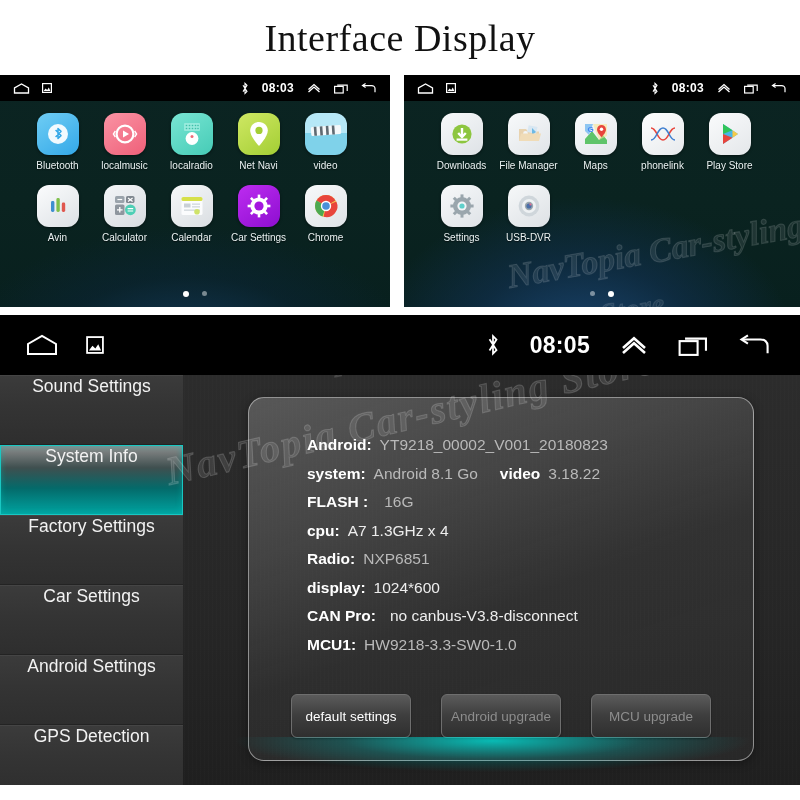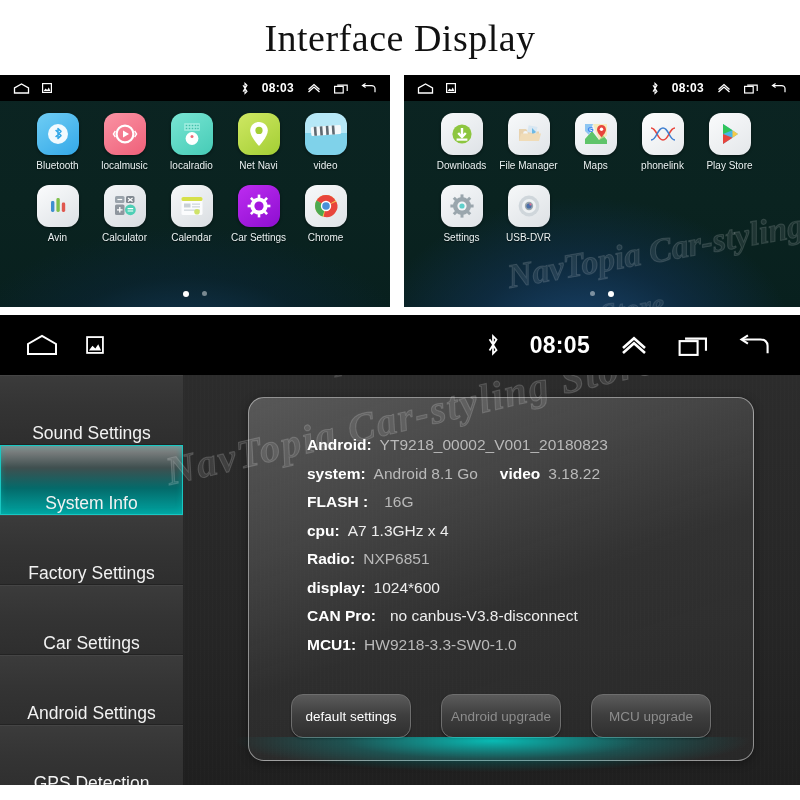--- a/index.html
+++ b/index.html
@@ -69,21 +69,21 @@
     background:linear-gradient(180deg,#2c2c2c 0%,#262626 60%,#1f1f1f 100%);
   }
   .main-body:before{
     content:"";position:absolute;inset:0;
     background:repeating-linear-gradient(90deg,rgba(255,255,255,.012) 0px,rgba(255,255,255,.012) 1px,rgba(0,0,0,0) 1px,rgba(0,0,0,0) 4px);
     pointer-events:none;
   }
   
   .sidebar{position:absolute;top:0;left:0;width:183px;bottom:0;}
   .side-item{
-    height:68px;display:flex;align-items:flex-end;justify-content:center;
+    height:68px;display:flex;align-items:flex-start;justify-content:center;
     color:#f2f2f2;font-size:17.5px;
     background:linear-gradient(180deg,#3b3b3b 0%,#343434 45%,#2e2e2e 100%);
     border-bottom:1px solid #232323;border-top:1px solid #454545;
     position:relative;
   }
   .side-item.active{
     background:linear-gradient(180deg,#8e8e8e 0%,#3f4f4f 32%,#046a6a 62%,#00a3a0 100%);
     border:1px solid #19c7c2;
     box-shadow:0 0 6px rgba(0,190,185,.45) inset;
   }
@@ -97,21 +97,21 @@
     overflow:hidden;
   }
   .info-rows{padding:38px 0 0 58px;}
   .info-row{display:flex;align-items:baseline;font-size:15.5px;margin-bottom:10.5px;}
   .info-label{color:#ffffff;font-weight:bold;white-space:nowrap;}
   .info-value{color:#b9b9b9;margin-left:8px;white-space:nowrap;}
   .info-label2{color:#ffffff;font-weight:bold;margin-left:22px;white-space:nowrap;}
   .info-value.bright{color:#ededed;}
   .btn-row{position:absolute;bottom:22px;left:0;right:0;display:flex;justify-content:center;gap:30px;}
   .btn{
-    width:118px;height:42px;border-radius:12px;
+    width:118px;height:42px;border-radius:6px;
     background:linear-gradient(180deg,#5b5b5b 0%,#3e3e3e 48%,#2f2f2f 100%);
     border:1px solid #6e6e6e;
     display:flex;align-items:center;justify-content:center;
     font-size:13.5px;color:#8d8d8d;
     box-shadow:0 1px 2px rgba(0,0,0,.5);
     text-align:right;
   }
   .btn.enabled{color:#ffffff;}
   .glow{
     position:absolute;left:185px;right:0;bottom:0;height:48px;pointer-events:none;

